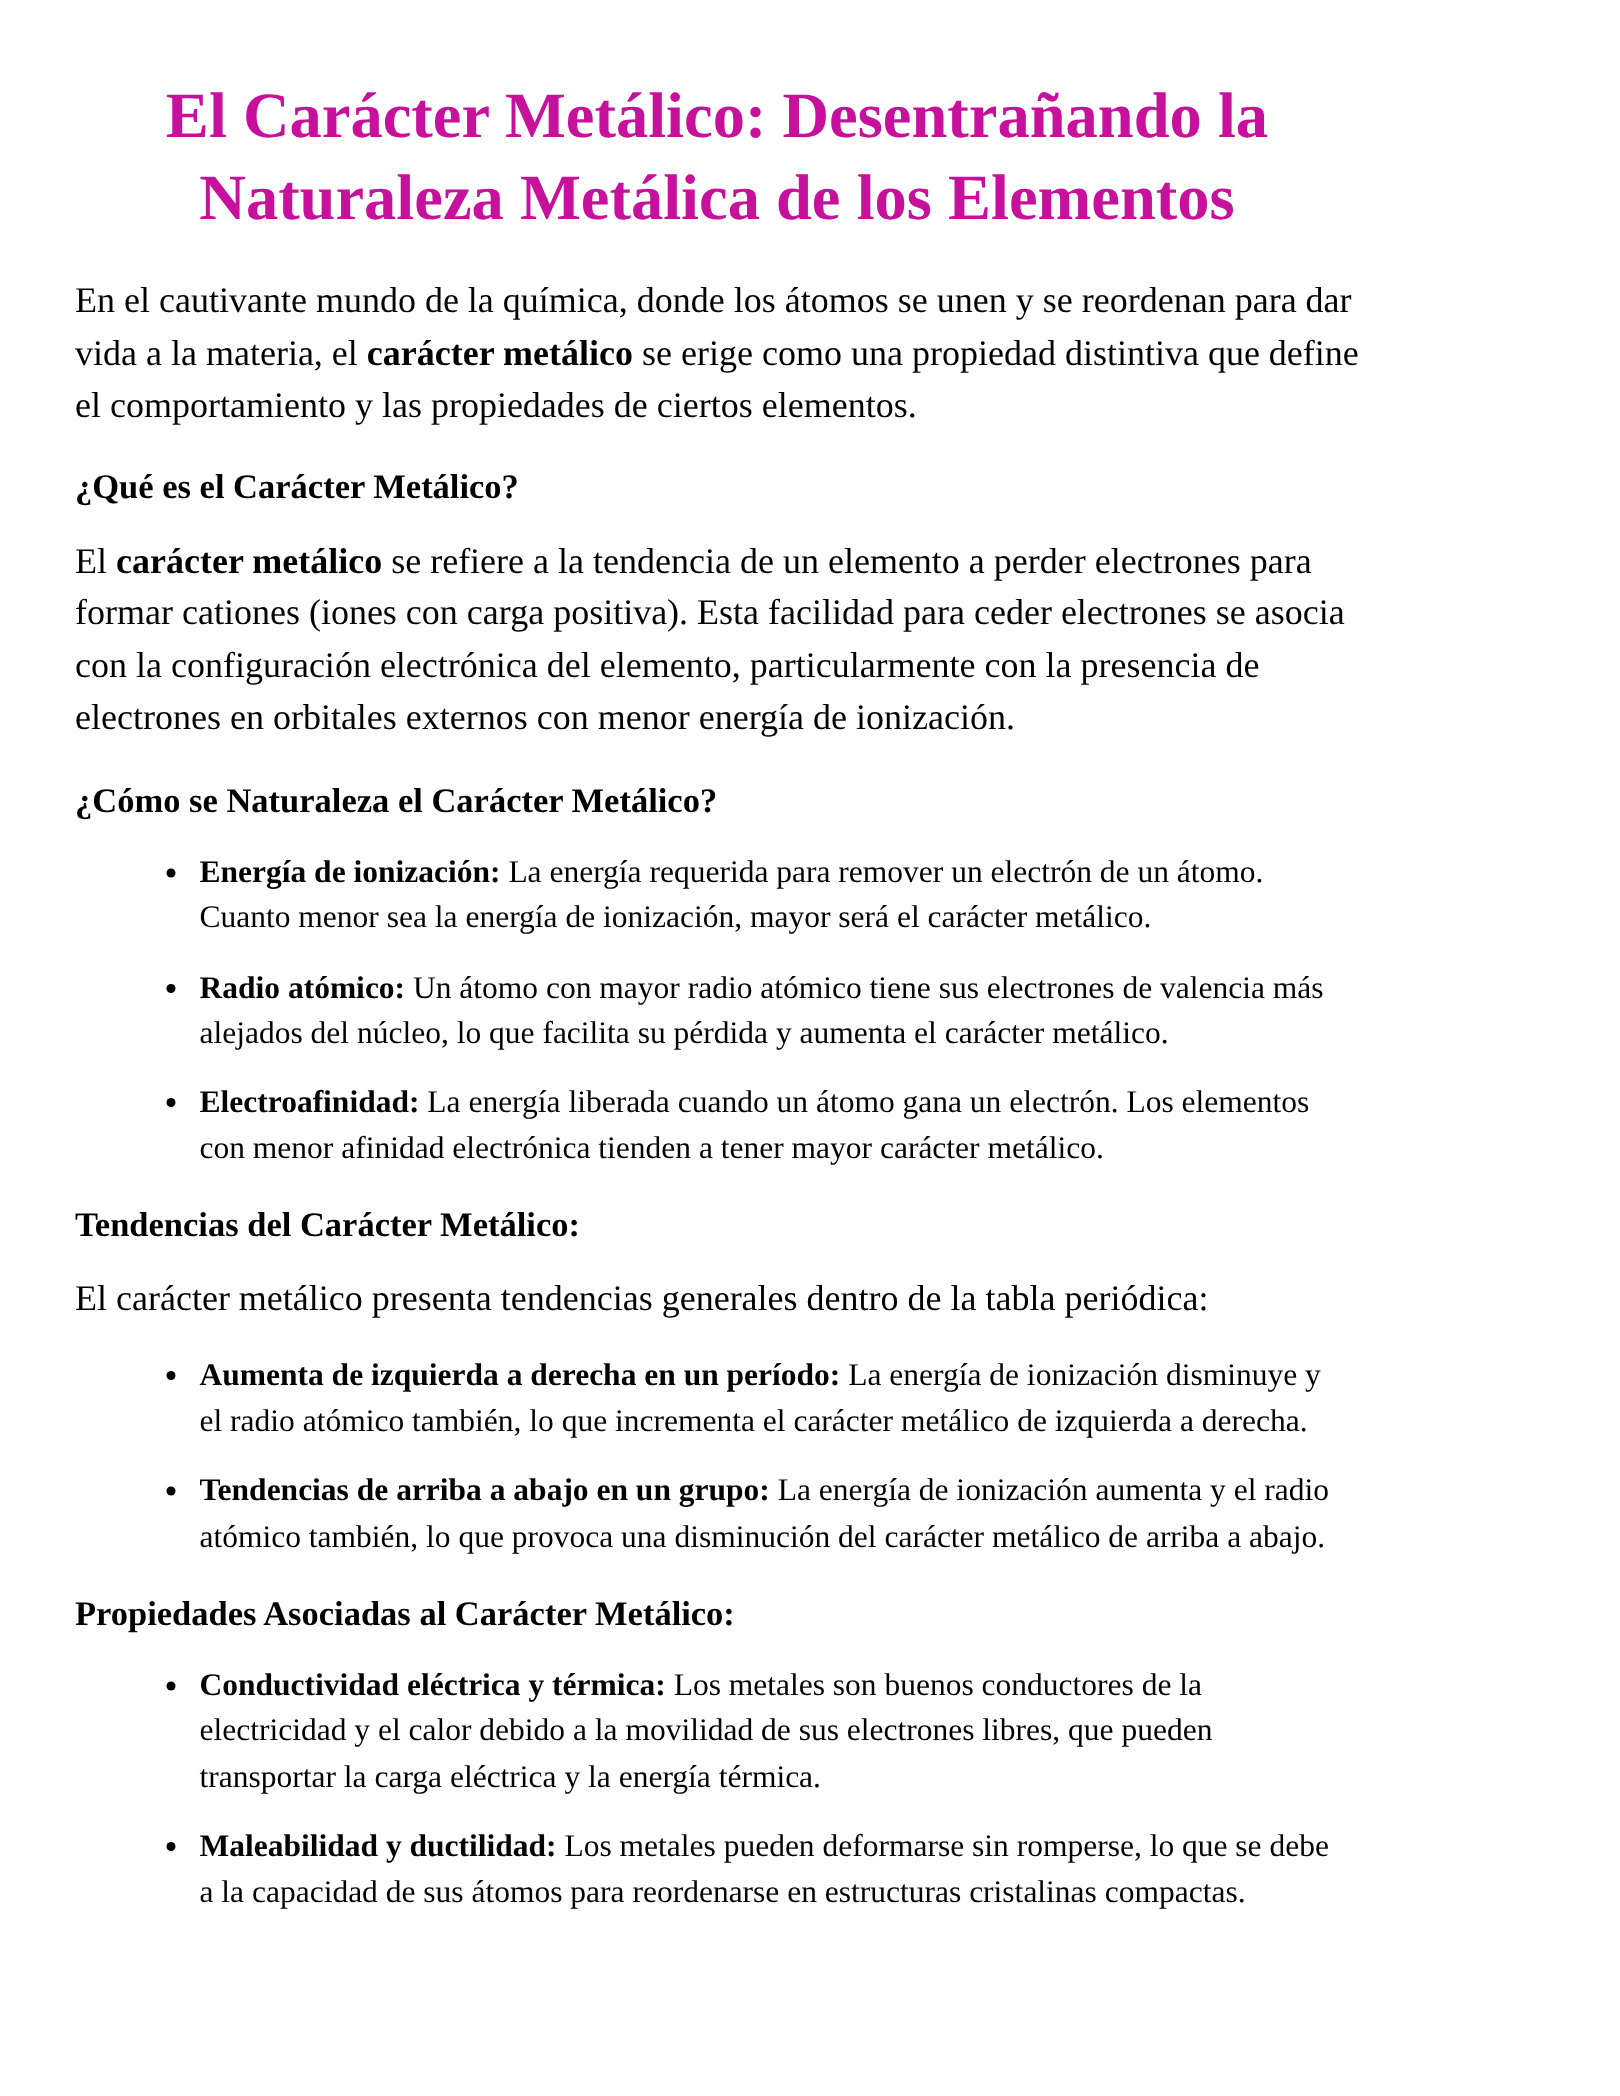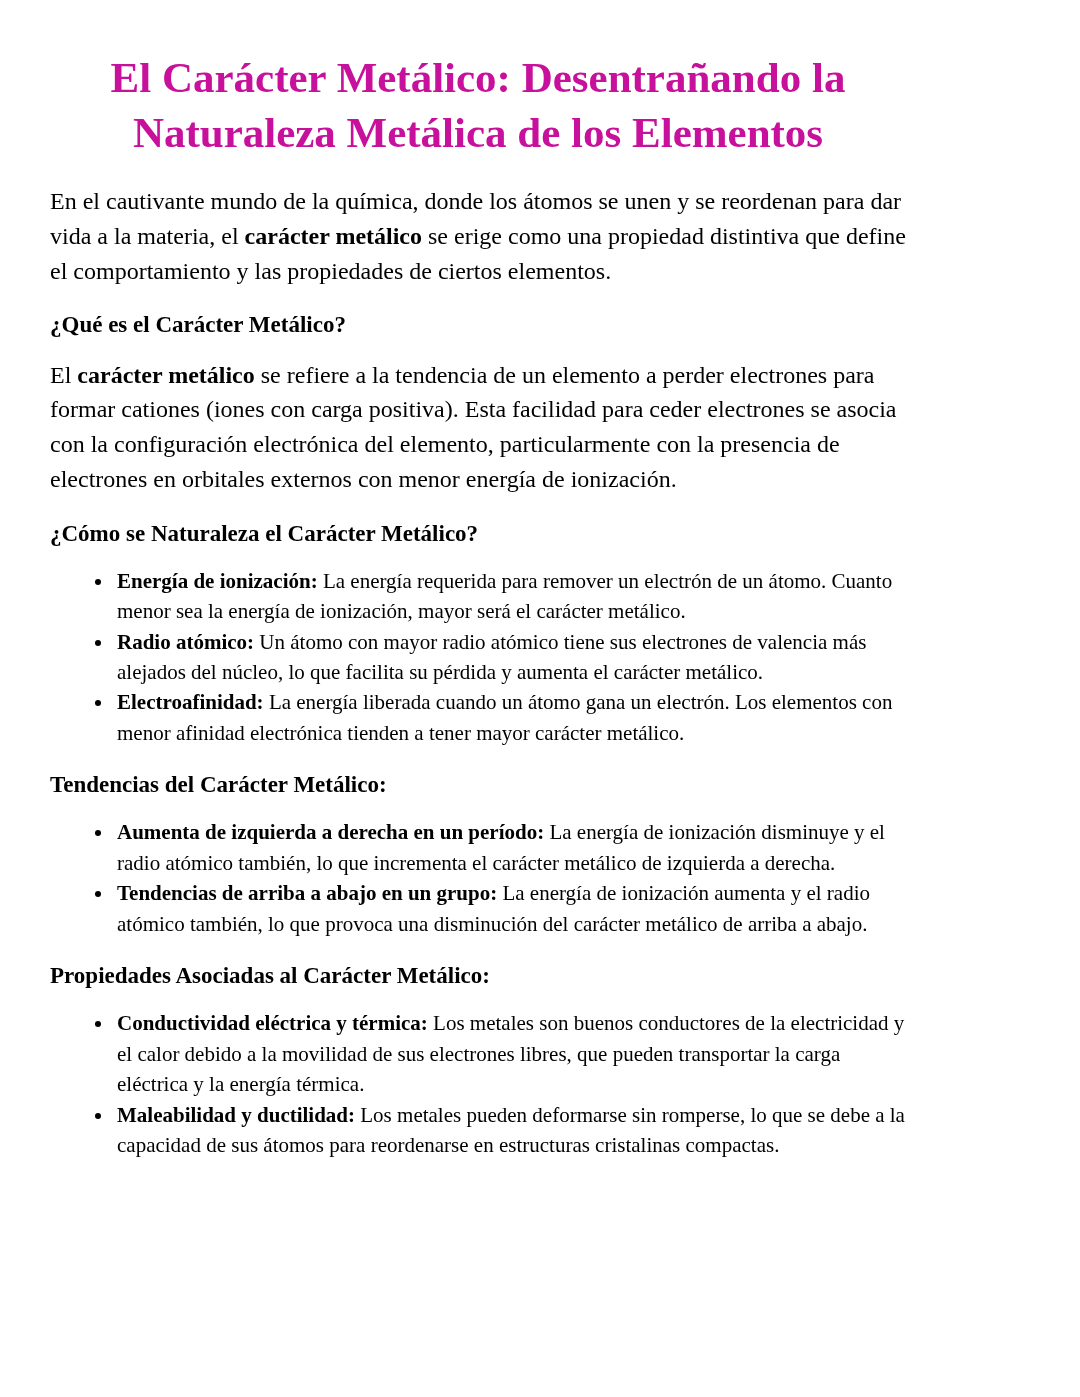--- a/index.html
+++ b/index.html
@@ -39,21 +39,21 @@
     margin: 21px 0 17px 0;
   }
   ul.bullet-list {
     margin: 0 0 17px 0;
     padding: 0 0 0 64px;
     list-style: disc outside;
   }
   ul.bullet-list li {
     font-size: 21px;
     line-height: 1.45;
-    margin: 0;
+    margin: 16px;
     padding-left: 3px;
   }
   .b {
     font-weight: bold;
   }
 </style>
 </head>
 <body>
 
 <div class="page">
@@ -70,20 +70,21 @@
 
 
   <ul class="bullet-list">
     <li><span class="b">Energía de ionización:</span><span> La energía requerida para remover un electrón de un átomo. Cuanto menor sea la energía de ionización, mayor será el carácter metálico.</span></li>
     <li><span class="b">Radio atómico:</span><span> Un átomo con mayor radio atómico tiene sus electrones de valencia más alejados del núcleo, lo que facilita su pérdida y aumenta el carácter metálico.</span></li>
     <li><span class="b">Electroafinidad:</span><span> La energía liberada cuando un átomo gana un electrón. Los elementos con menor afinidad electrónica tienden a tener mayor carácter metálico.</span></li>
   </ul>
 
   <h2 class="section-heading">Tendencias del Carácter Metálico:</h2>
 
+  <p class="body-text">El carácter metálico presenta tendencias generales dentro de la tabla periódica:</p>
 
   <ul class="bullet-list">
     <li><span class="b">Aumenta de izquierda a derecha en un período:</span><span> La energía de ionización disminuye y el radio atómico también, lo que incrementa el carácter metálico de izquierda a derecha.</span></li>
     <li><span class="b">Tendencias de arriba a abajo en un grupo:</span><span> La energía de ionización aumenta y el radio atómico también, lo que provoca una disminución del carácter metálico de arriba a abajo.</span></li>
   </ul>
 
   <h2 class="section-heading">Propiedades Asociadas al Carácter Metálico:</h2>
 
   <ul class="bullet-list">
     <li><span class="b">Conductividad eléctrica y térmica:</span><span> Los metales son buenos conductores de la electricidad y el calor debido a la movilidad de sus electrones libres, que pueden transportar la carga eléctrica y la energía térmica.</span></li>

